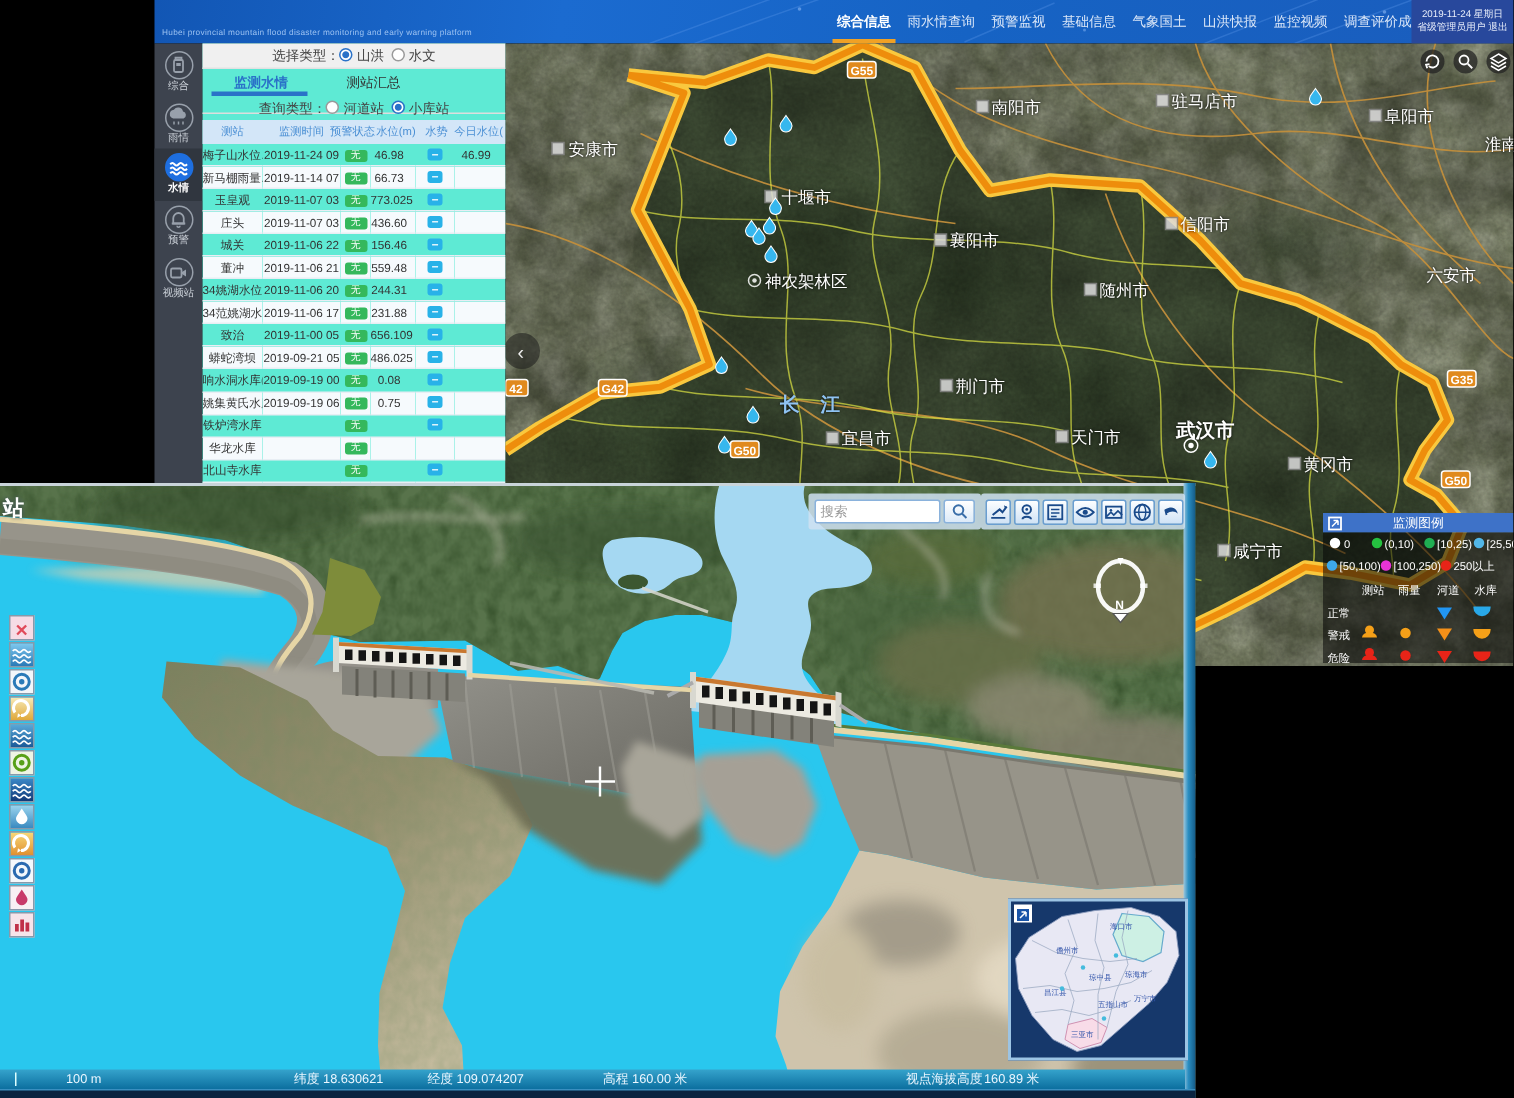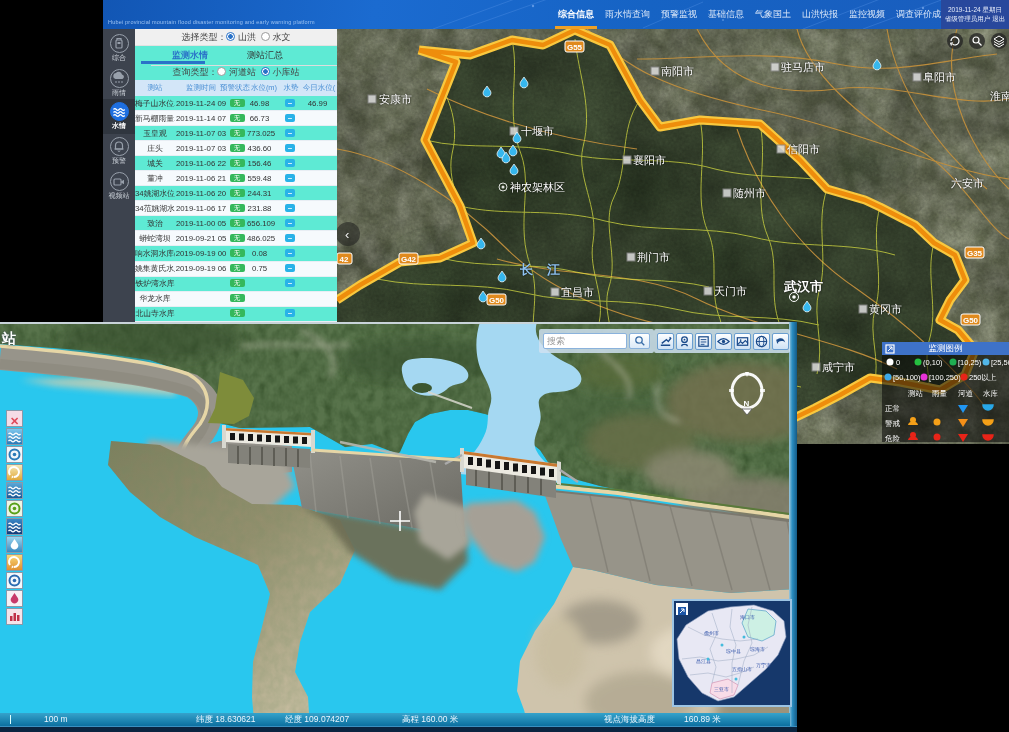--- a/index.html
+++ b/index.html
@@ -17,21 +17,21 @@
 #side{position:absolute;left:103px;top:29px;width:32px;height:293px;background:#3d434e;}
 .sit{position:absolute;left:0;width:32px;height:36px;text-align:center;}
 .sit .ic{margin:1px auto 0 auto;width:19px;height:19px;border:1.5px solid #98a0ab;border-radius:50%;box-sizing:border-box;position:relative;}
 .sit .lb{font-size:7px;color:#cdd3da;margin-top:1px;line-height:8px;}
 .sit.on .ic{background:#1e6fe0;border-color:#1e6fe0;}
 .sit.on .lb{color:#fff;font-weight:bold;}
 .gl{position:absolute;left:0;top:0;width:16px;height:16px;}
 
 #panel{position:absolute;left:135px;top:29px;width:202px;height:293px;background:#5eead4;font-size:9px;color:#333;}
 #rowA{position:absolute;left:0;top:0;width:202px;height:16px;background:#f0f0f0;border-bottom:1px solid #e2e2e2;text-align:center;line-height:16px;color:#444;}
-#tabs{position:absolute;left:16px;top:17px;width:202px;height:20px;border-bottom:1px solid #ddd;box-sizing:border-box;text-decoration:underline;}
+#tabs{position:absolute;left:0;top:17px;width:202px;height:30px;border-bottom:1px solid #ddd;box-sizing:border-box;text-decoration:underline;}
 #tab1{position:absolute;left:13px;top:3px;width:52px;text-align:center;color:#2a72c8;font-weight:bold;}
 #tab1u{position:absolute;left:6px;top:32px;width:64px;height:3px;background:#2a72c8;}
 #tab2{position:absolute;left:88px;top:3px;width:52px;text-align:center;color:#333;}
 #rowB{position:absolute;left:0;top:36px;width:202px;height:15px;text-align:center;line-height:15px;color:#444;}
 .rad{display:inline-block;width:7px;height:7px;border:1px solid #9a9a9a;border-radius:50%;vertical-align:-1px;background:#fff;}
 .rad.sel{border-color:#2a72c8;background:radial-gradient(circle,#2a72c8 0 2px,#fff 2.6px);}
 #thead{position:absolute;left:0;top:51px;width:202px;height:16px;background:#d3e6f8;color:#4a8fd4;font-size:7.5px;}
 .tc{position:absolute;top:0;height:16px;line-height:16px;text-align:center;}
 table#tbl{position:absolute;left:0;top:67px;width:202px;border-collapse:collapse;table-layout:fixed;}
 #tbl td{height:14.05px;padding:0;border-bottom:1px solid #e8eef4;font-size:7.8px;color:#333;text-align:center;overflow:hidden;white-space:nowrap;}
@@ -671,21 +671,21 @@
 <div class="abs" style="left:0;top:404px;width:797px;height:6px;background:#0a2440;border-top:1px solid #3a8fc0;"></div>
 <div class="abs" style="left:2px;top:8px;color:#fff;font-size:14px;font-weight:bold;text-shadow:0 0 3px #345;">站</div>
 
 <div class="abs" style="left:0;top:391px;width:790px;height:13px;background:linear-gradient(180deg,#35a3cc,#0c6f9f);color:#eaf6ff;font-size:8.5px;line-height:13px;">
  <span style="position:absolute;left:10px;top:2px;width:1px;height:9px;background:#dff;"></span>
       <span style="position:absolute;left:44px;">100 m</span>
  <span style="position:absolute;left:196px;">纬度 18.630621</span>
  <span style="position:absolute;left:285px;">经度 109.074207</span>
  <span style="position:absolute;left:402px;">高程 160.00 米</span>
  <span style="position:absolute;left:604px;">视点海拔高度</span>
- <span style="position:absolute;left:684px;">160.89 米</span>
+ <span style="position:absolute;left:656px;">160.89 米</span>
 </div>
 
 <div class="abs" style="left:539px;top:7px;width:115px;height:24px;background:#cfe2f2;opacity:0.85;border-radius:2px;"></div>
 <div class="abs" style="left:543px;top:11px;width:84px;height:16px;background:#fff;border:1px solid #8ab2dc;border-radius:2px;box-sizing:border-box;color:#999;font-size:9px;line-height:14px;padding-left:3px;">搜索</div>
 <div class="abs" style="left:629px;top:11px;width:21px;height:16px;background:linear-gradient(180deg,#fff,#dceaf8);border:1px solid #8ab2dc;border-radius:2px;box-sizing:border-box;">
  <svg width="19" height="14" viewBox="0 0 19 14">
         <circle cx="9" cy="6" r="3.2" fill="none" stroke="#3a6ea8" stroke-width="1.3"></circle>
         <path d="M11.3,8.3l3,3" stroke="#3a6ea8" stroke-width="1.3"></path>
       </svg>
 </div>

